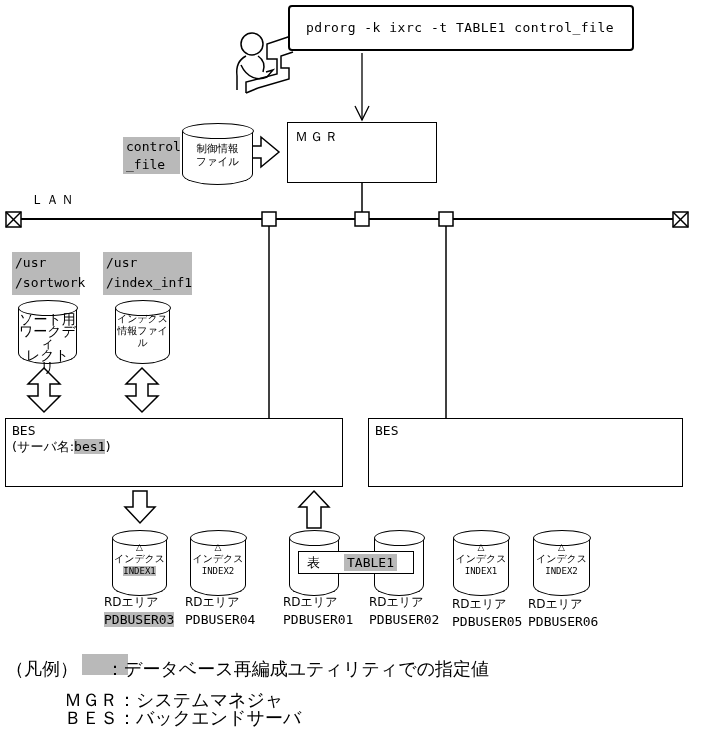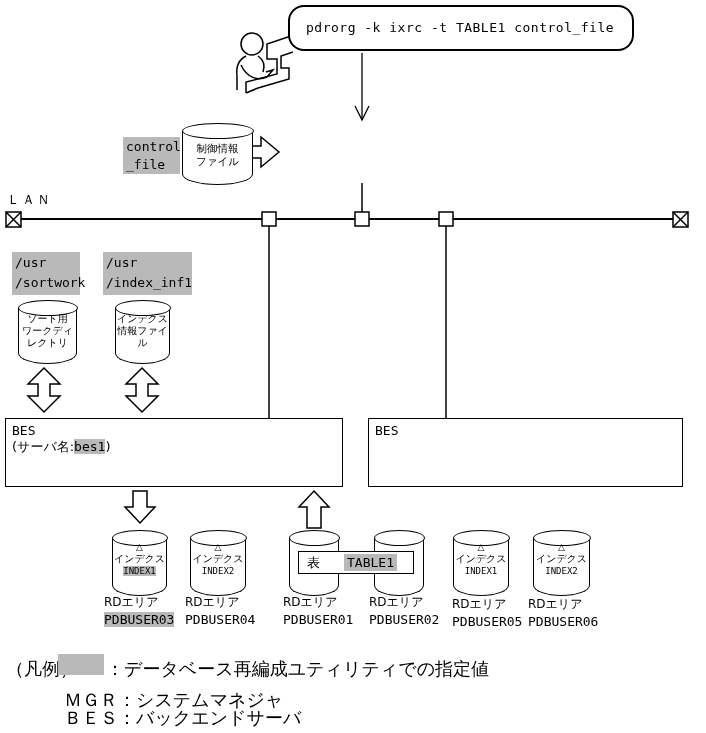--- a/index.html
+++ b/index.html
@@ -1,32 +1,32 @@
 <!DOCTYPE html>
 <html><head>
 <meta charset="utf-8">
 <style>
   html,body { margin:0; padding:0; background:#fff; }
   #canvas {
     position:relative; width:706px; height:733px; background:#fff;
     font-family:"DejaVu Sans","Liberation Sans",sans-serif; color:#000;
     overflow:hidden;
   }
-  .abs { position:absolute; }
+  .abs { position:absolute;margin-left:24px; }
   .mono { font-family:"DejaVu Sans Mono","Liberation Mono",monospace; }
   .hl { background:#b9b9b9; }
   .box { position:absolute; border:1.5px solid #000; background:#fff; box-sizing:border-box; }
   svg.layer { position:absolute; left:0; top:0; z-index:1; }
   .z2 { z-index:2; }
   .z3 { z-index:3; }
 
   
   .bubble {
     position:absolute; left:288px; top:5px; width:346px; height:46px;
-    border:2px solid #000; border-radius:16px; background:#fff; box-sizing:border-box;
+    border:2px solid #000; border-radius:4px; background:#fff; box-sizing:border-box;
   }
   .bubble span { display:block; padding-left:16px; line-height:41px; font-size:13px; letter-spacing:.5px; }
 
   
   .cyl {
     position:absolute; box-sizing:border-box; background:#fff;
     border:1.5px solid #000; border-top:none;
     border-radius:0 0 55% 55% / 0 0 12px 12px; z-index:2;
   }
   .cyl::before {
@@ -117,35 +117,38 @@
     <div>_file</div>
   </div>
 
   <div class="cyl" style="left:182px; top:131px; width:71px; height:54px;">
     <div class="ctext" style="padding-top:11px; font-size:10.5px; line-height:13px;">
       <div>制御情報</div>
       <div>ファイル</div>
     </div>
   </div>
 
+  <div class="box z2" style="left:287px; top:122px; width:150px; height:61px;">
+    <div style="font-size:13px; padding:5px 0 0 7px; letter-spacing:2px;">ＭＧＲ</div>
+  </div>
 
   <div class="abs z2" style="left:7px; top:191px; font-size:13px; letter-spacing:2px;">ＬＡＮ</div>
 
   <div class="graybox mono" style="left:12px; top:252px; width:68px; height:43px; line-height:20px;">
     <div>/usr</div>
     <div>/sortwork</div>
   </div>
 
   <div class="graybox mono" style="left:103px; top:252px; width:89px; height:43px; line-height:20px;">
     <div>/usr</div>
     <div>/index_inf1</div>
   </div>
 
   <div class="cyl" style="left:18px; top:308px; width:59px; height:56px;">
-    <div class="ctext" style="padding-top:5px; font-size:10px; line-height:12px;">
+    <div class="ctext" style="padding-top:5px; font-size:14px; line-height:12px;">
       <div>ソート用</div>
       <div>ワークディ</div>
       <div>レクトリ</div>
     </div>
   </div>
 
   <div class="cyl" style="left:115px; top:308px; width:55px; height:56px;">
     <div class="ctext" style="padding-top:5px; font-size:10px; line-height:12px;">
       <div>インデクス</div>
       <div>情報ファイ</div>

